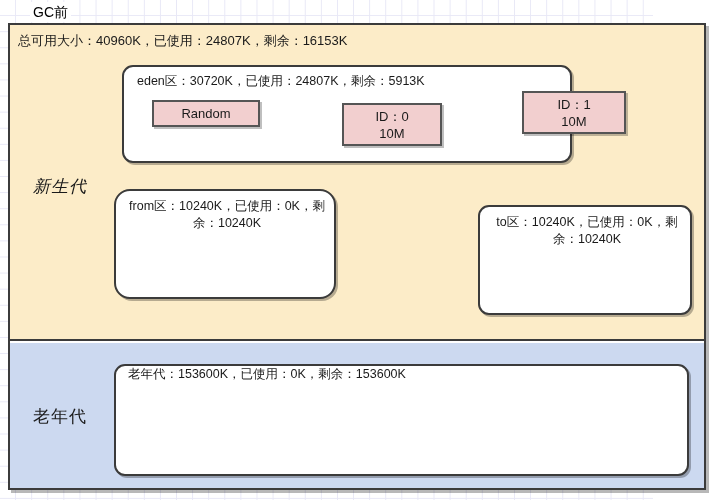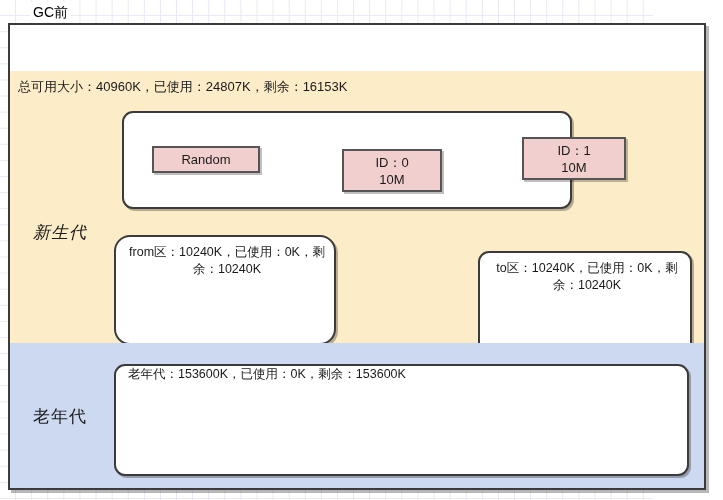--- a/index.html
+++ b/index.html
@@ -56,21 +56,20 @@
   
   #young-gen {
     position: absolute;
     left: 0;
     top: 0;
     width: 694px;
     height: 316px;
     box-sizing: border-box;
     background: #fcecc8;
     border-bottom: 2px solid #3b3b3b;
-    margin-top: 46px;
   }
   #young-gen-total {
     position: absolute;
     left: 8px;
     top: 7px;
     font-size: 13px;
     color: #1a1a1a;
     white-space: nowrap;
   }
   #young-gen-label {
@@ -166,20 +165,21 @@
 
   <div id="heap-frame">
 
     <div id="young-gen">
 
       <div id="young-gen-total">总可用大小：40960K，已使用：24807K，剩余：16153K</div>
 
       <div id="young-gen-label">新生代</div>
 
       <div id="eden-box" class="region-box">
+        <div id="eden-caption" class="region-caption">eden区：30720K，已使用：24807K，剩余：5913K</div>
 
         <div id="object-random" class="object-card">
           <span>Random</span>
         </div>
 
         <div id="object-id-0" class="object-card">
           <span>ID：0</span>
           <span>10M</span>
         </div>
 

